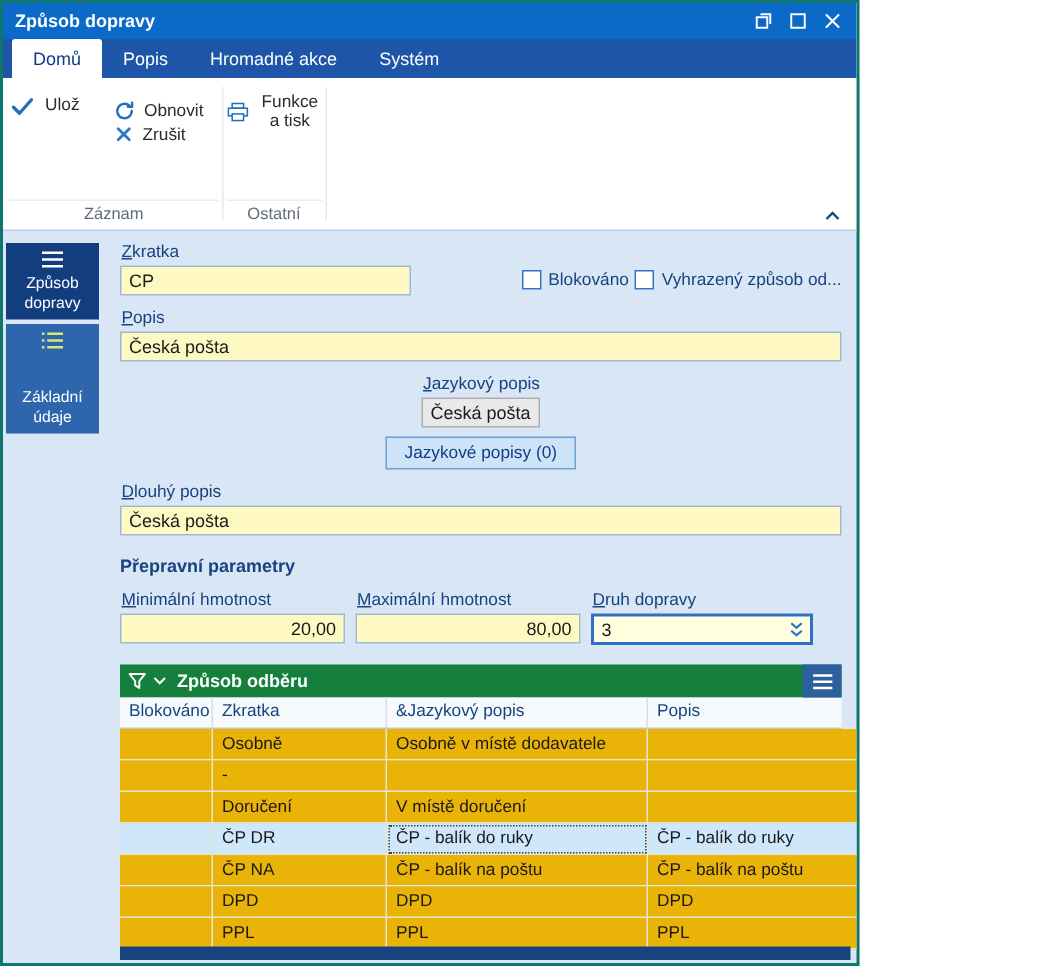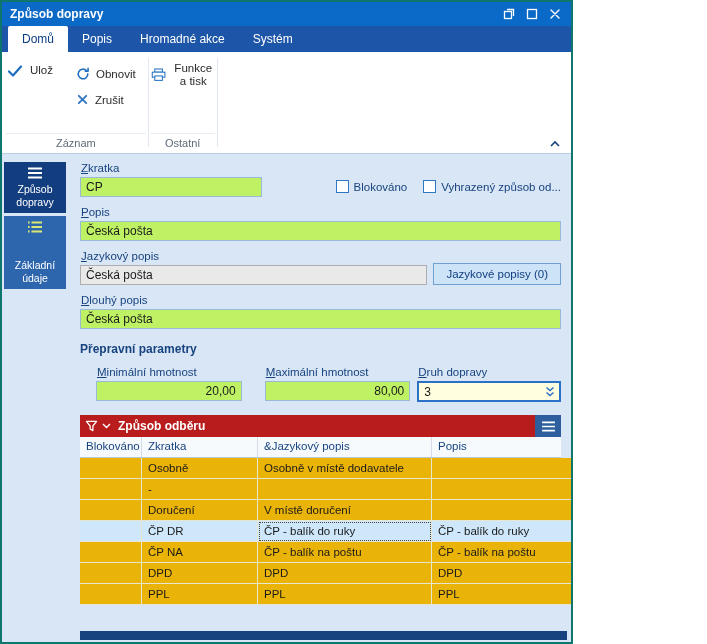--- a/index.html
+++ b/index.html
@@ -19,69 +19,69 @@
   .tab { color:#fff; font-size:12px; padding:6px 14px 0; cursor:pointer; }
   .tab.active { background:#fff; color:#0d3c85; border-radius:2px 2px 0 0; }
 
   
   .ribbon { background:#fff; border-bottom:1px solid #b9cfe8; height:102px;
             display:flex; align-items:stretch; padding:2px 6px 0 4px; position:relative; flex:0 0 auto; }
   .rgroup { display:flex; flex-direction:column; }
   .rbtns { display:flex; flex:1; align-items:flex-start; }
   .bigbtn { width:64px; padding-top:8px; display:flex; flex-direction:row; align-items:center;
             gap:6px; text-align:center; color:#2b2b2b; font-size:11.5px; line-height:1.15; cursor:pointer; }
-  .smallcol { display:flex; flex-direction:column; gap:12px; padding:13px 10px 0 6px;text-align:center; }
+  .smallcol { display:flex; flex-direction:column; gap:2px; padding:13px 10px 0 6px;text-align:center; }
   .smallbtn { display:flex; align-items:center; gap:6px; font-size:11.5px; color:#2b2b2b; cursor:pointer; white-space:nowrap; }
   .grouplabel { border-top:1px solid #e6edf5; color:#5f6b7a; font-size:11px; text-align:center; padding:3px 0 4px; }
   .vsep { width:1px; background:#e1e8f1; margin:4px 2px 6px; }
   .ribbon-collapse { position:absolute; right:10px; bottom:5px; cursor:pointer; line-height:0; }
 
   
   .bodyarea { flex:1; display:flex; min-height:0; }
   .sidebar { width:66px; padding:8px 0 0 2px; display:flex; flex-direction:column; gap:3px; flex:0 0 auto; }
   .side-item { width:62px; min-height:48px; color:#fff; font-size:10.5px; line-height:1.2; text-align:center;
                display:flex; flex-direction:column; align-items:center; justify-content:center;
                gap:4px; padding:5px 2px; cursor:pointer; }
   .side-item.active { background:#123e80; }
   .side-item.alt { background:#2e66ad;gap:26px; }
   .formarea { flex:1; position:relative; padding:8px 10px 0 12px; min-width:0; }
 
   .flabel { display:block; color:#17437f; font-size:11.5px; margin:0 0 3px 1px; }
   .flabel::first-letter { text-decoration:underline; }
-  .field { background:#bef264; border:1px solid #9ab8d8; height:20px; line-height:18px;
+  .field { background:#fef9c3; border:1px solid #9ab8d8; height:20px; line-height:18px;
            padding:0 5px; font-size:12px; color:#1a1a1a; overflow:hidden; white-space:nowrap; }
   .field.gray { background:#e9e9e9; border-color:#aeaeae; }
   .frow { margin-bottom:9px; }
 
   .row1 { display:flex; align-items:flex-end; }
   .zkratka-block { width:307px; }
   .checkline { display:flex; align-items:center; gap:5px; margin:0 0 4px 0; white-space:nowrap; cursor:pointer; }
   .checkline.first { margin-left:74px; }
-  .checkline.second { margin-left:16px; }
+  .checkline.second { margin-left:4px; }
   .checkbox { width:13px; height:13px; background:#fff; border:1px solid #2f76c4; flex:0 0 auto; }
   .chklabel { color:#17437f; font-size:11.5px; }
 
-  .jazrow { display:flex; align-items:flex-end; gap:6px; }
+  .jazrow { display:flex; align-items:center; gap:6px;flex-direction:column; }
   .jazcol { flex:1; min-width:0; }
   .btn { background:#cde3f8; border:1px solid #6da1d4; color:#123e80; height:22px; line-height:20px;
          padding:0 12px; font-size:11.5px; cursor:pointer; white-space:nowrap; }
 
   .section-title { color:#17437f; font-weight:bold; font-size:12px; margin:13px 0 10px; }
 
   .numrow { display:flex; gap:7px; margin-bottom:13px; }
-  .numcol { width:150px;margin-left:16px; }
+  .numcol { width:150px; }
   .numcol .field.num { text-align:right; }
   .druhcol { width:148px; }
   .combofield { background:#ffffdf; border:2px solid #2b71c7; height:21px; display:flex;
                 align-items:center; padding:0 2px 0 5px; font-size:12px; color:#1a1a1a; cursor:pointer; }
   .combofield .val { flex:1; }
 
   
   .grid { width:100%; }
-  .grid-head { height:22px; background:#b91c1c; display:flex; align-items:center; color:#fff; padding-left:5px; gap:4px; }
+  .grid-head { height:22px; background:#15803d; display:flex; align-items:center; color:#fff; padding-left:5px; gap:4px; }
   .grid-title { font-weight:bold; font-size:12px; margin-left:3px; }
   .grid-menu { margin-left:auto; width:26px; height:22px; background:#2d5f9e;
                display:flex; align-items:center; justify-content:center; cursor:pointer; }
   .gridrow { display:grid; grid-template-columns:62px 116px 174px 170px 1fr; }
   .cell { padding:0 6px; font-size:11.5px; overflow:hidden; white-space:nowrap; }
   .colhead { background:#f6fafd; border-bottom:1px solid #b9c6d6; }
   .colhead .cell { color:#17437f; border-right:1px solid #d4dde8; height:20px; line-height:19px; cursor:pointer; }
   .datarow .cell { background:#eab308; height:21px; line-height:20px;
                    border-right:1px solid #e6e6d2; border-bottom:1px solid #e6e6d2; color:#1a1a1a; cursor:pointer; }
   .datarow.sel .cell { background:#cfe7fa; }

